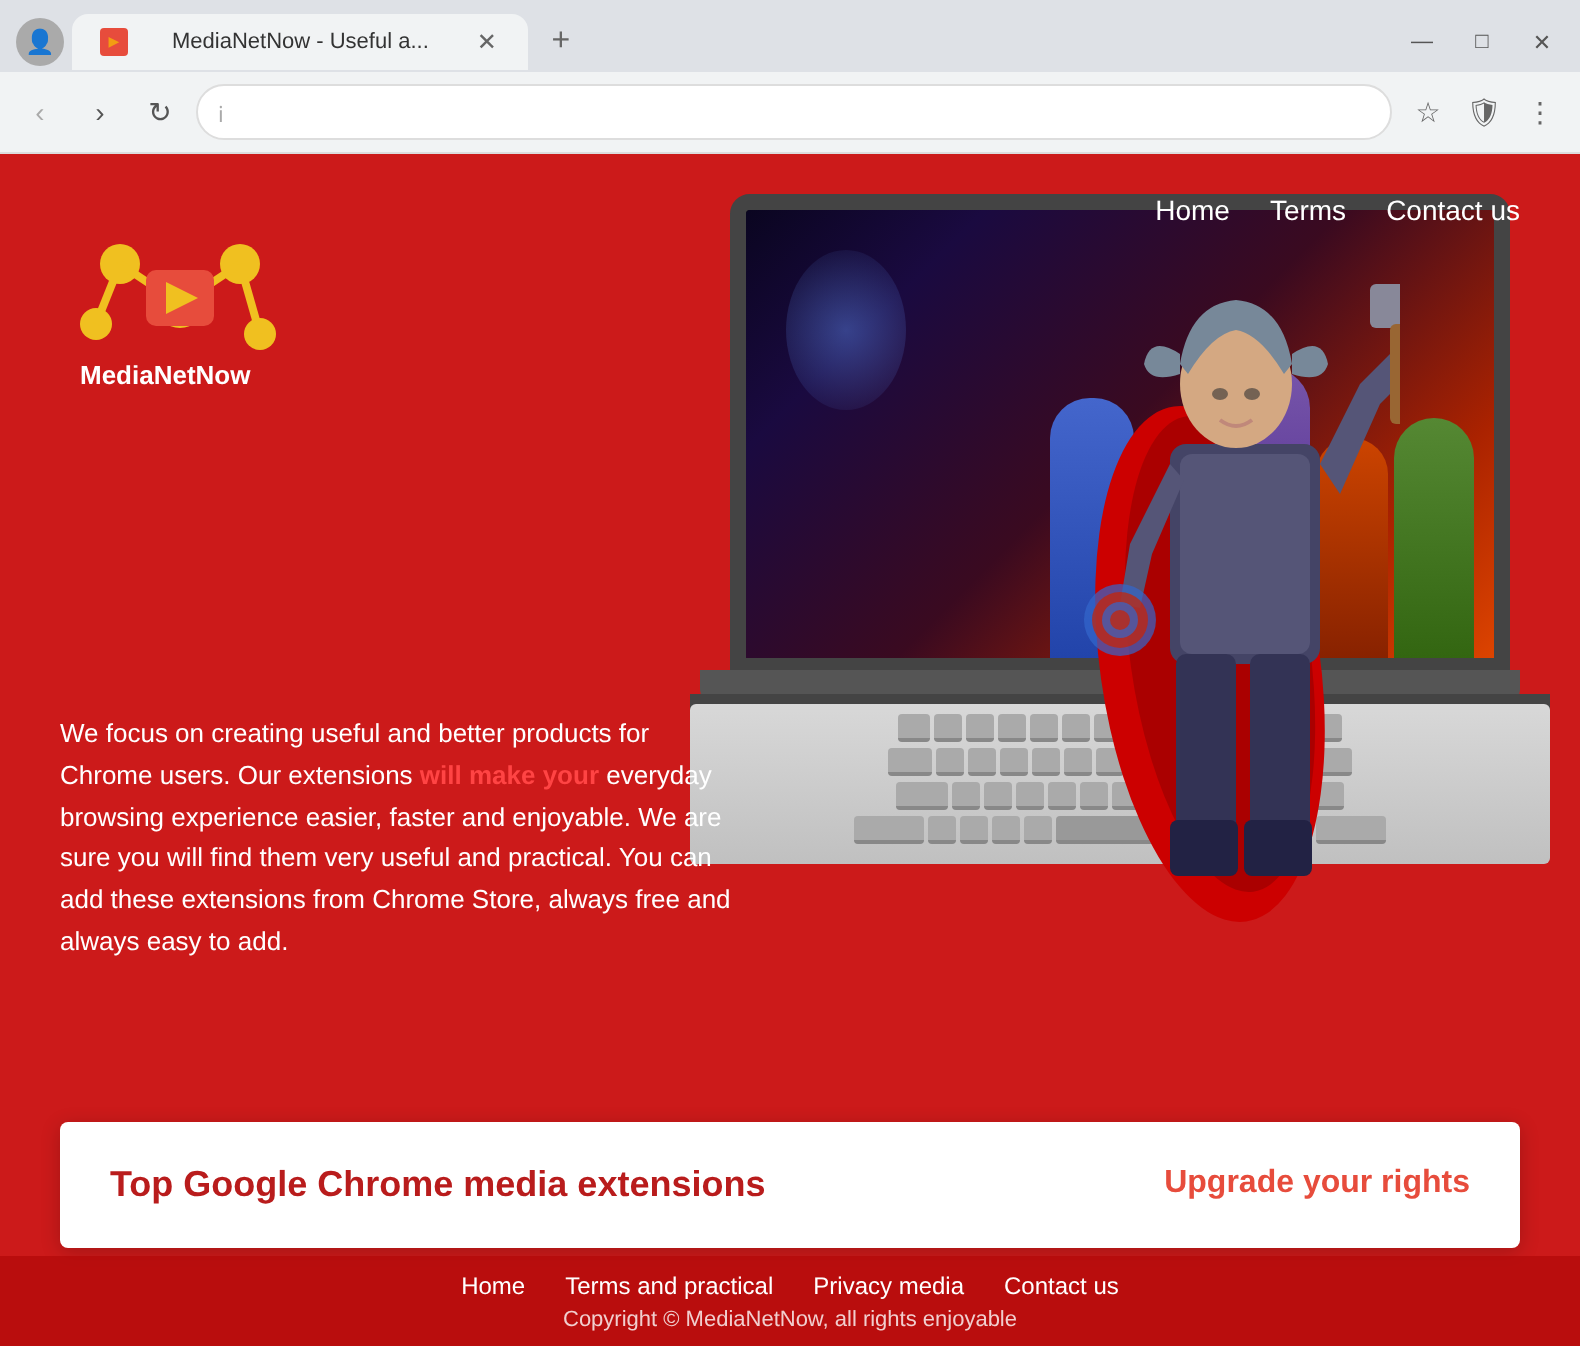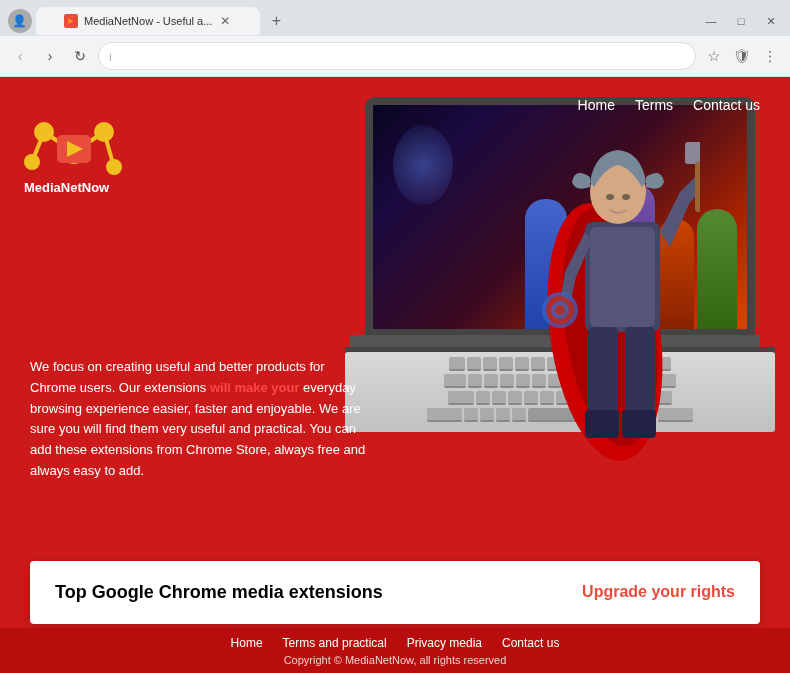--- a/index.html
+++ b/index.html
@@ -24,26 +24,26 @@
       padding: 6px 8px 0 8px;
       background: #dee1e6;
       height: 36px;
     }
 
     .tab {
       display: flex;
       align-items: center;
       background: #f1f3f4;
       border-radius: 8px 8px 0 0;
-      padding: 4px 28px;
+      padding: 4px 14px;
       height: 28px;
       min-width: 180px;
       font-size: 12px;
       color: #333;
-      gap: 6px;
+      gap: 22px;
     }
 
     .tab-favicon {
       width: 14px;
       height: 14px;
       background: #e74c3c;
       border-radius: 2px;
       display: flex;
       align-items: center;
       justify-content: center;
@@ -266,21 +266,21 @@
       padding: 20px 25px;
       display: flex;
       align-items: center;
       justify-content: space-between;
       z-index: 10;
       box-shadow: 0 2px 10px rgba(0,0,0,0.2);
     }
 
     .card-left h2 {
       font-size: 18px;
-      color: #000000;
+      color: #b91c1c;
       font-weight: 600;
       line-height: 1.3;
     }
 
     .card-right {
       color: #e74c3c;
       font-size: 16px;
       font-weight: 600;
       cursor: pointer;
       white-space: nowrap;
@@ -415,21 +415,21 @@
     .lkey {
       height: 14px;
       background: #aaa;
       border-radius: 2px;
       border-bottom: 2px solid #888;
     }
 
     .logo-molecule {
       position: absolute;
       top: 25px;
-      left: 14px;
+      left: 30px;
       z-index: 10;
     }
   </style>
 </head>
 <body>
 
 <div class="browser-chrome">
 
   <div class="title-bar">
     <div class="user-icon-area">👤</div>
@@ -621,16 +621,16 @@
     <div class="card-right">Upgrade your rights</div>
   </div>
 
   <footer class="site-footer">
     <div class="footer-links">
       <a class="footer-link">Home</a>
       <a class="footer-link">Terms and practical</a>
       <a class="footer-link">Privacy media</a>
       <a class="footer-link">Contact us</a>
     </div>
-    <div class="footer-copy">Copyright © MediaNetNow, all rights reserved</div>
+    <div class="footer-copy">Copyright © MediaNetNow, all rights enjoyable</div>
   </footer>
 
 </div>
 
 </body></html>

